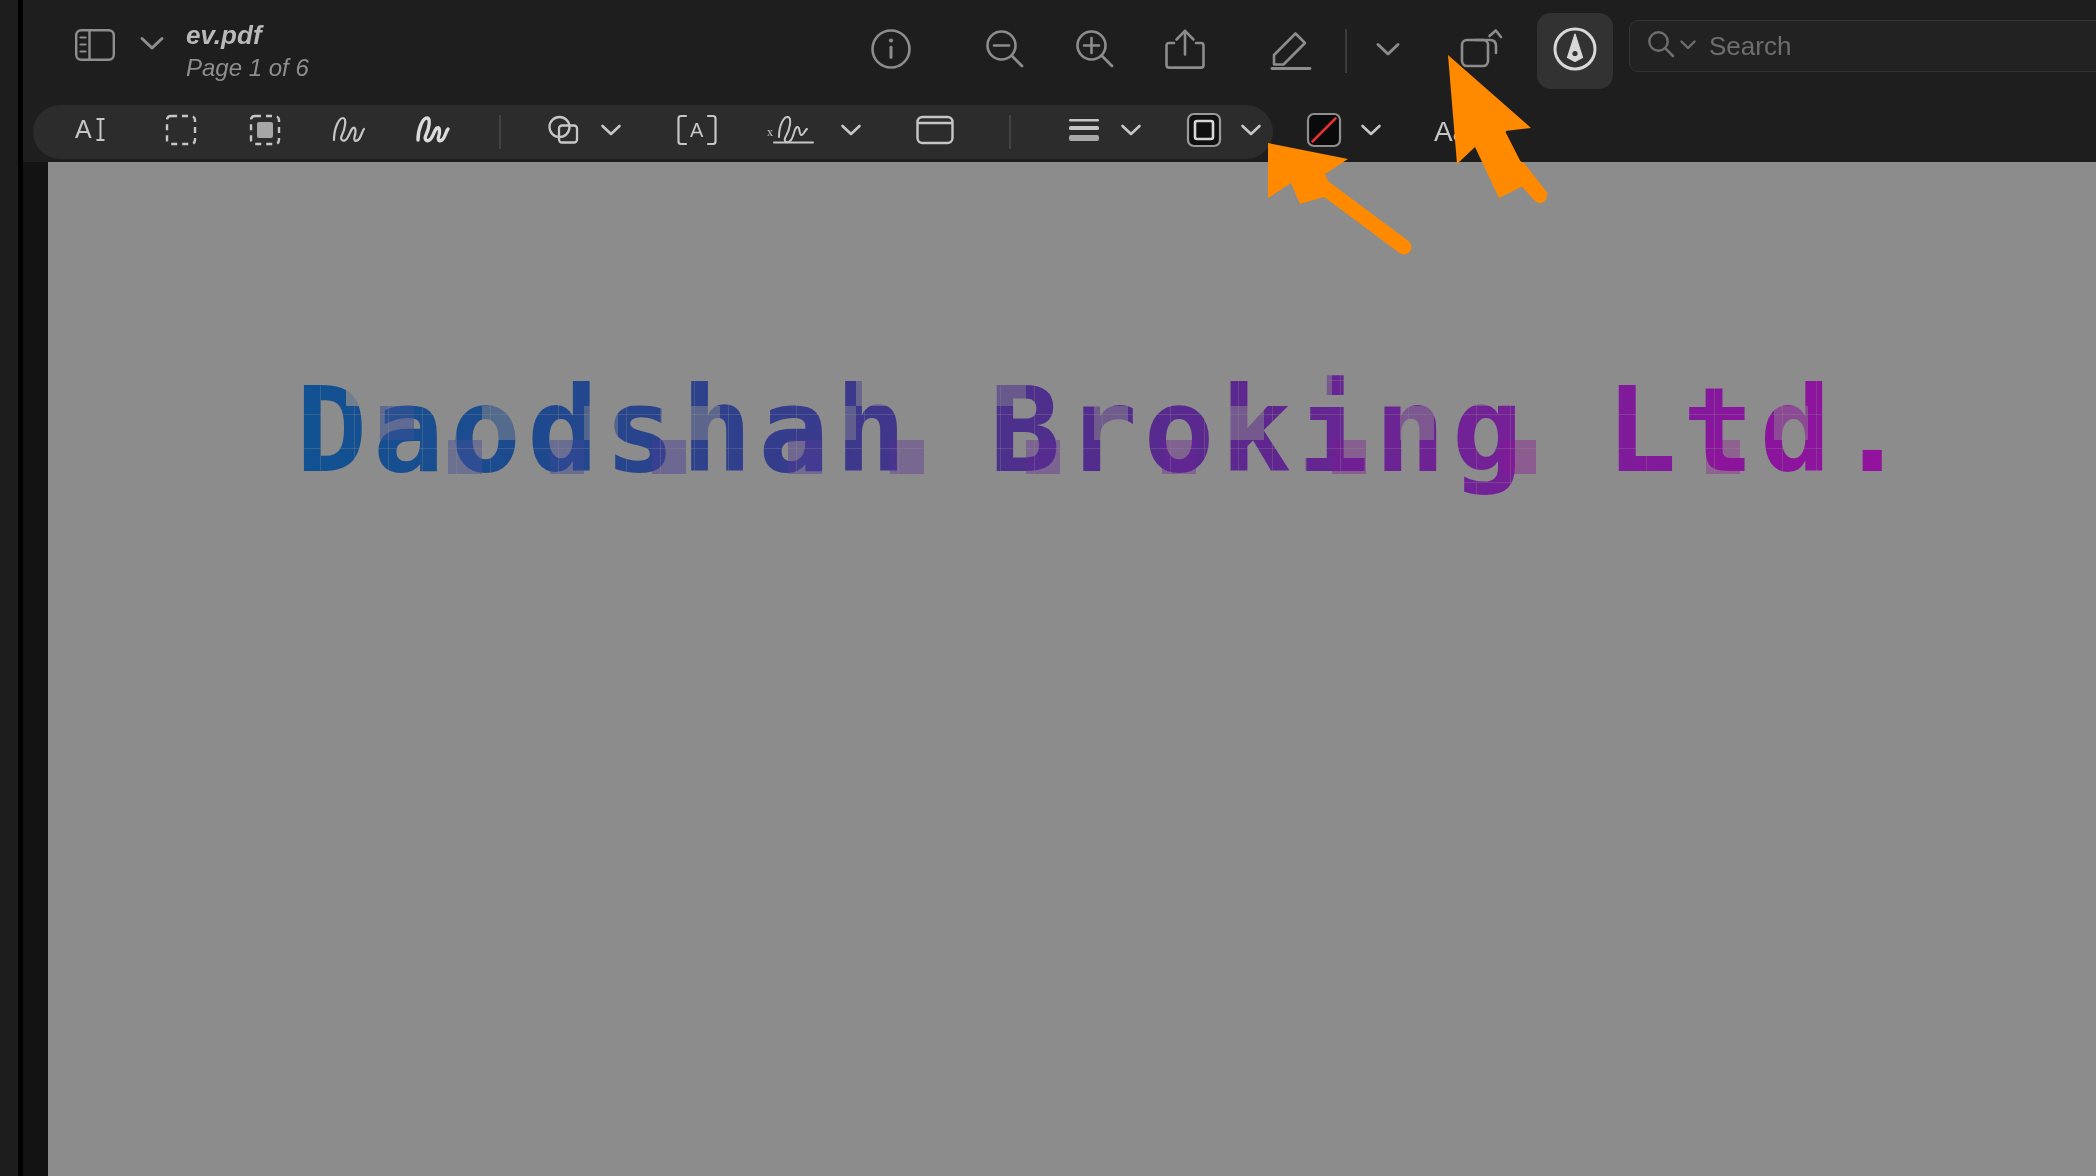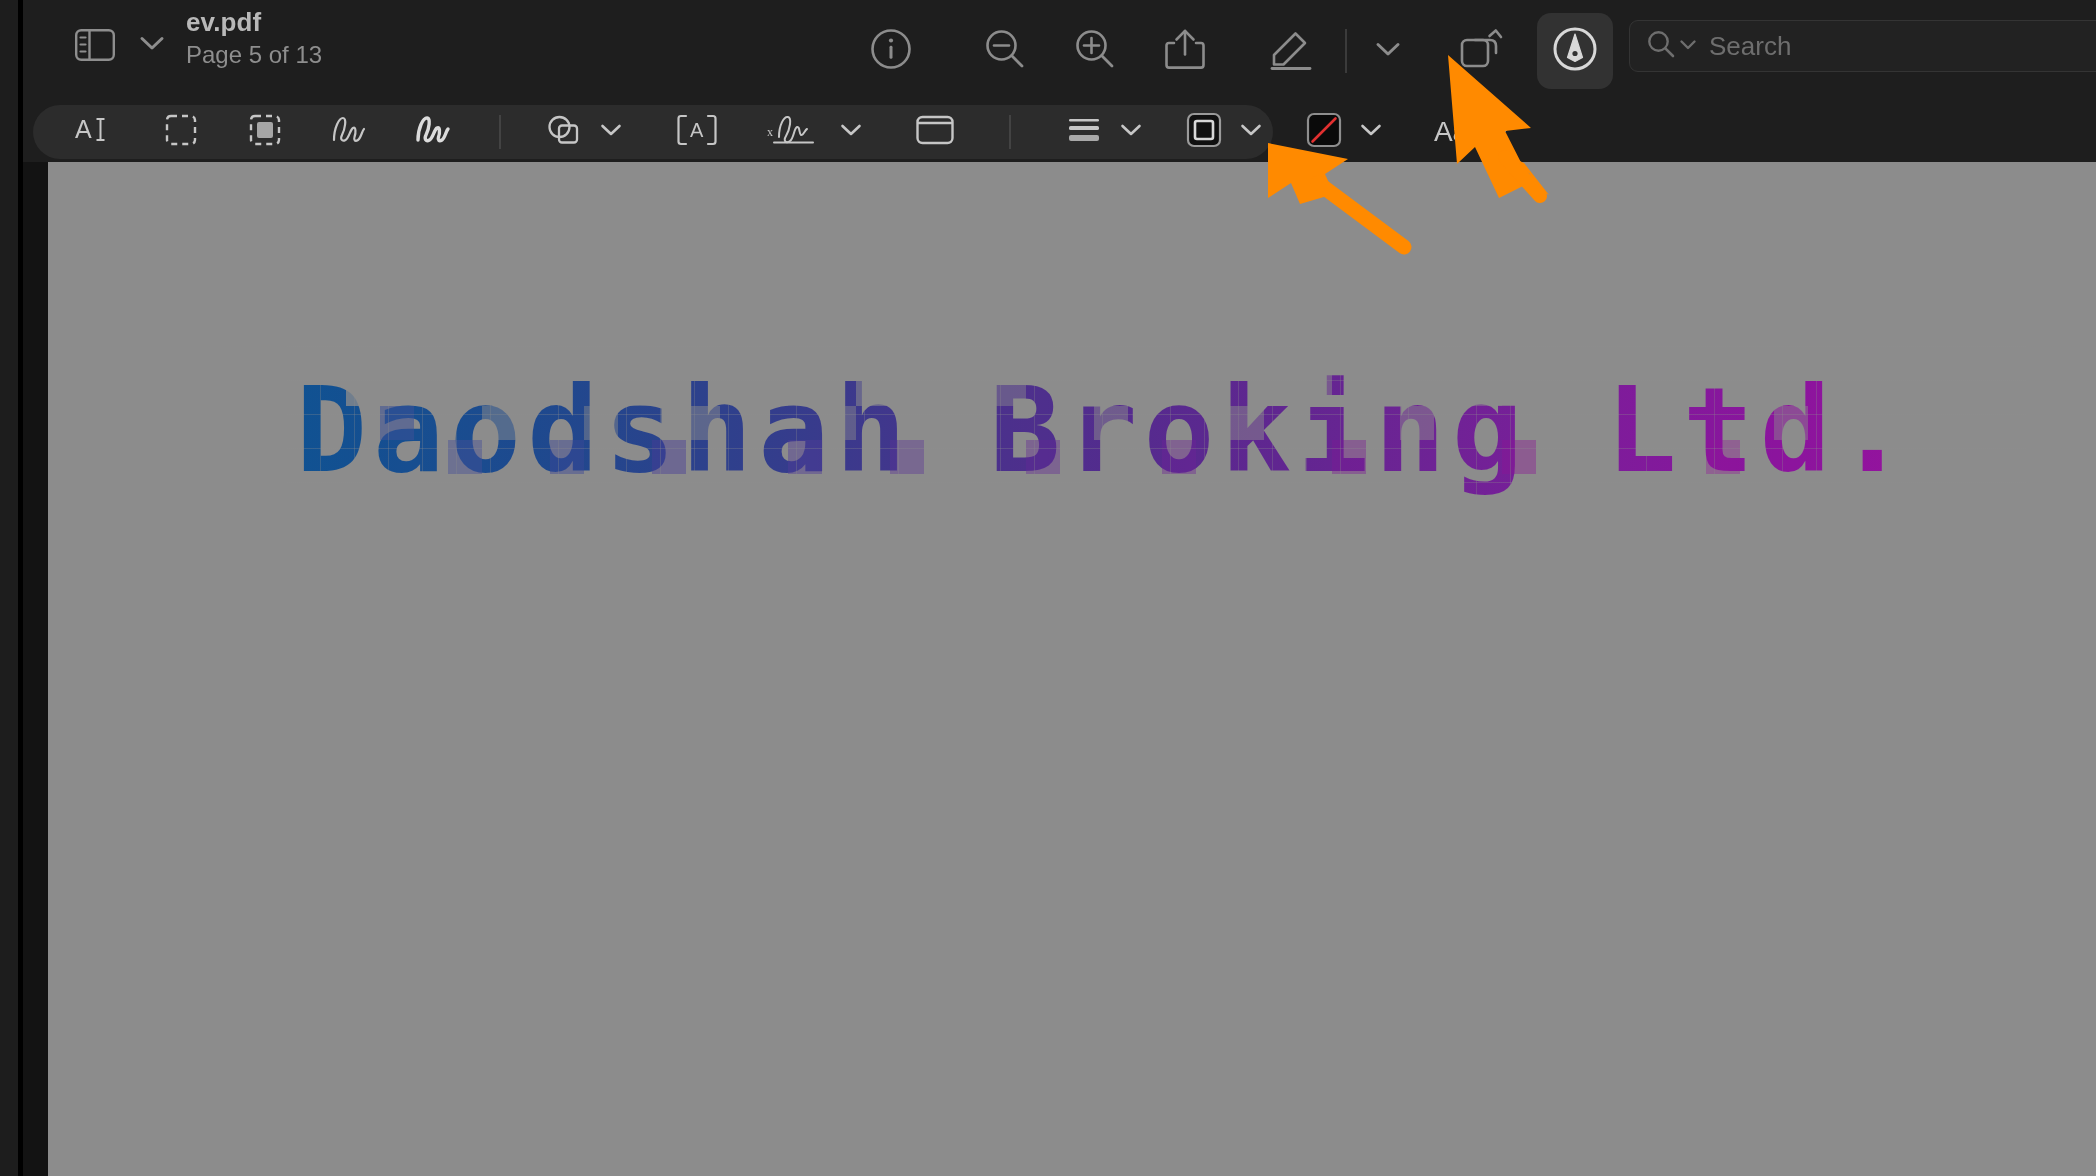--- a/index.html
+++ b/index.html
@@ -55,22 +55,23 @@
 
   .sidebar-chevron {
     position: absolute;
     left: 111px; top: 27px;
     width: 36px; height: 36px;
     display:flex; align-items:center; justify-content:center;
   }
 
   .doc-meta {
     position: absolute;
-    left: 163px; top: 6px;
+    left: 163px; top: 19px;
     width: 420px;
+    font-style: italic;
   }
   .doc-title {
     font-size: 26px;
     font-weight: bold;
     color: #b9b9b9;
     line-height: 32px;
     letter-spacing: .1px;
   }
   .doc-page {
     font-size: 24px;
@@ -260,21 +261,21 @@
     <div class="sidebar-chevron">
       <span>
         <svg width="26" height="16" viewBox="0 0 26 16">
           <polyline points="3,3.5 13,13 23,3.5" fill="none" stroke="#8e8e8e" stroke-width="3" stroke-linecap="round" stroke-linejoin="round"></polyline>
         </svg>
       </span>
     </div>
 
     <div class="doc-meta">
       <div class="doc-title">ev.pdf</div>
-      <div class="doc-page">Page 5 of 13</div>
+      <div class="doc-page">Page 1 of 6</div>
     </div>
 
     <div class="tb-icons">
 
       <div class="tb-btn">
         <span>
           <svg width="42" height="42" viewBox="0 0 42 42">
             <circle cx="21" cy="21" r="18.5" fill="none" stroke="#8c8c8c" stroke-width="2.6"></circle>
             <circle cx="21" cy="12.5" r="2.1" fill="#8c8c8c"></circle>
             <rect x="19.5" y="17.8" width="3" height="13" rx="1.4" fill="#8c8c8c"></rect>

